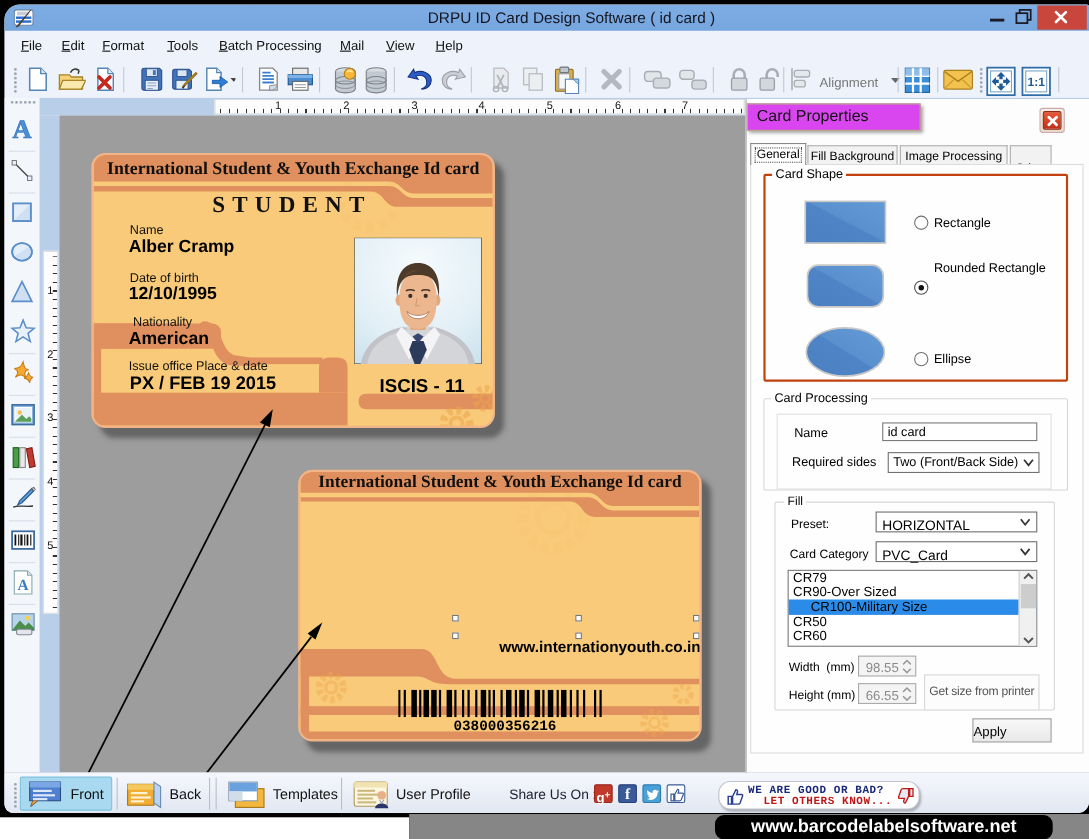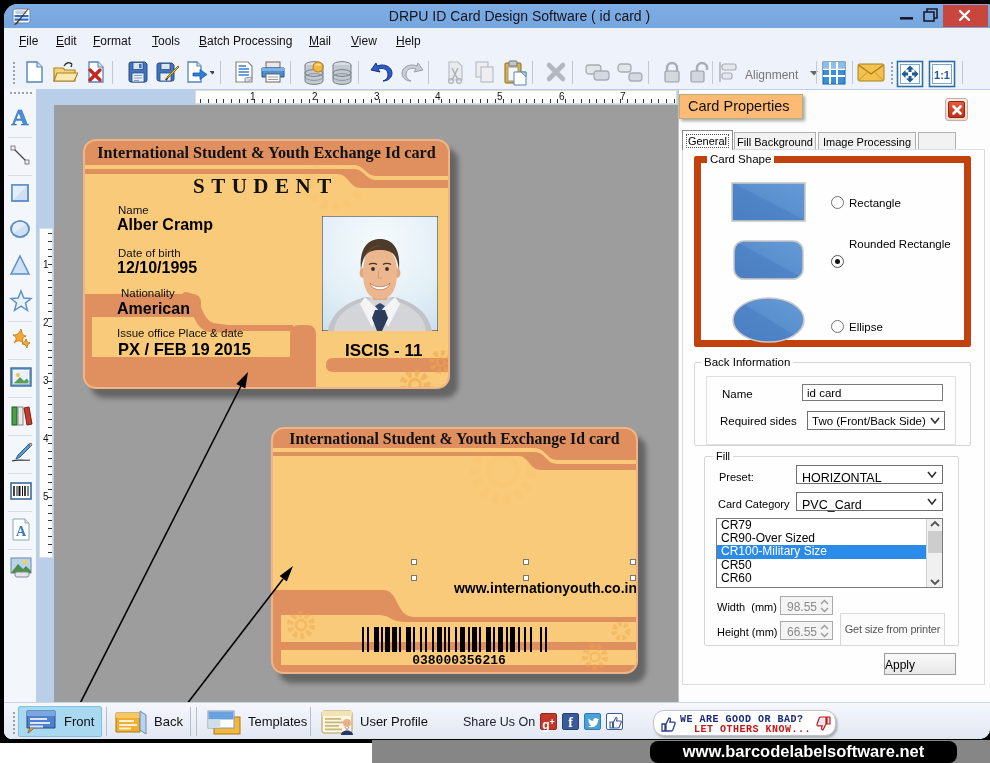--- a/index.html
+++ b/index.html
@@ -474,37 +474,37 @@
 
     <svg width="624" height="598" viewBox="0 0 624 598" style="position:absolute;left:0;top:0;pointer-events:none">
       <path d="M8 634 L187 281" stroke="#000" stroke-width="1.6" fill="none"></path>
       <polygon points="194,267 191.3,283.5 182.3,279" fill="#000"></polygon>
       <path d="M106 634 L229 474" stroke="#000" stroke-width="1.6" fill="none"></path>
       <polygon points="239,461 232.8,476.4 225.7,471" fill="#000"></polygon>
     </svg>
   </div>
   <div id="rpanel">
 
-    <div class="abs" style="left:0;top:4px;width:124px;height:25px;background:#fdba74;border:1px solid #b8b07a;box-shadow:2px 2px 3px rgba(0,0,0,.35);font-size:14.5px;color:#111;padding:3px 0 0 8px">Card Properties</div>
+    <div class="abs" style="left:0;top:4px;width:158px;height:25px;background:#d946ef;border:1px solid #b8b07a;box-shadow:2px 2px 3px rgba(0,0,0,.35);font-size:14.5px;color:#111;padding:3px 0 0 8px">Card Properties</div>
 
     <div class="abs" style="left:266px;top:8px;width:23px;height:23px;background:linear-gradient(#f4eee8,#e8d8cc);border:1px solid #caa;border-radius:3px">
       <div class="abs" style="left:2px;top:2px;width:17px;height:17px;background:linear-gradient(#e85a3a,#c03018);border:1px solid #8e2a10;border-radius:2px">
         <svg width="17" height="17">
             <path d="M4.5 4.5 L11.5 11.5 M11.5 4.5 L4.5 11.5" stroke="#fff" stroke-width="2.6" stroke-linecap="round"></path>
           </svg>
       </div>
     </div>
 
     <div class="abs" style="left:3px;top:59px;width:303px;height:536px;border:1px solid #dcdcdc;background:#fefefe"></div>
     <div class="abs" style="left:3px;top:40px;width:51px;height:20px;background:#fff;border:1px solid #8a8a8a;border-bottom:none;z-index:2;font-size:11px;text-align:center;padding-top:4px"><span style="outline:1px dotted #555;padding:0 1px">General</span></div>
     <div class="abs" style="left:55px;top:42px;width:82px;height:17px;background:#f2f2f2;border:1px solid #b0b0b0;border-bottom:none;font-size:11px;text-align:center;padding-top:3px;white-space:nowrap;overflow:hidden">Fill Background</div>
     <div class="abs" style="left:139px;top:42px;width:98px;height:17px;background:#f2f2f2;border:1px solid #b0b0b0;border-bottom:none;font-size:11px;text-align:center;padding-top:3px;white-space:nowrap;overflow:hidden">Image Processing</div>
     <div class="abs" style="left:239px;top:42px;width:38px;height:17px;background:#f2f2f2;border:1px solid #b0b0b0;border-bottom:none;font-size:11px;text-align:center;padding-top:14px;white-space:nowrap;overflow:hidden">Other</div>
 
-    <fieldset class="abs" style="left:15px;top:63px;width:277px;height:194px;border:7px solid #c2410c;border-radius:2px;font-size:11.5px">
+    <fieldset class="abs" style="left:15px;top:63px;width:277px;height:194px;border:2px solid #c2410c;border-radius:2px;font-size:11.5px">
         <legend style="margin-left:6px;padding:0 3px">Card Shape</legend>
       </fieldset>
     <svg class="abs" style="left:52px;top:92px" width="75" height="40">
         <defs>
           <linearGradient id="bsh" x1="0" y1="1" x2="1" y2="0">
             <stop offset="0" stop-color="#4a80c2"></stop>
             <stop offset=".5" stop-color="#4f85c6"></stop>
             <stop offset=".52" stop-color="#5a90ce"></stop>
             <stop offset="1" stop-color="#649ad6"></stop>
           </linearGradient>
@@ -520,21 +520,21 @@
     <div class="abs" style="left:152px;top:106px;width:13px;height:13px;border:1px solid #707070;border-radius:50%;background:#fff"></div>
     <div class="abs" style="left:170px;top:107px;font-size:11.5px">Rectangle</div>
     <div class="abs" style="left:152px;top:165px;width:13px;height:13px;border:1px solid #505050;border-radius:50%;background:#fff">
         <div style="position:absolute;left:3px;top:3px;width:5px;height:5px;border-radius:50%;background:#111"></div>
       </div>
     <div class="abs" style="left:170px;top:148px;font-size:11.5px">Rounded Rectangle</div>
     <div class="abs" style="left:152px;top:230px;width:13px;height:13px;border:1px solid #707070;border-radius:50%;background:#fff"></div>
     <div class="abs" style="left:170px;top:231px;font-size:11.5px">Ellipse</div>
 
     <fieldset class="abs" style="left:15px;top:266px;width:277px;height:90px;border:1px solid #d6d6d6;border-radius:2px;font-size:11.5px">
-        <legend style="margin-left:6px;padding:0 3px">Back Information</legend>
+        <legend style="margin-left:6px;padding:0 3px">Card Processing</legend>
       </fieldset>
     <div class="abs" style="left:27px;top:286px;width:250px;height:69px;border:1px solid #e0e0e0"></div>
     <div class="abs" style="left:43px;top:298px;font-size:11.5px">Name</div>
     <div class="abs" style="left:123px;top:294px;width:141px;height:17px;border:1px solid #7a7a7a;background:#fff;font-size:11.5px;padding:2px 0 0 4px">id card</div>
     <div class="abs" style="left:41px;top:325px;font-size:11.5px">Required sides</div>
     <div class="abs" style="left:128px;top:321px;width:138px;height:19px;border:1px solid #707070;background:#fff;font-size:11.5px;padding:3px 0 0 4px;white-space:nowrap;overflow:hidden">Two (Front/Back Side)<svg style="position:absolute;right:4px;top:5px" width="10" height="8">
           <path d="M1 1 L5 6 L9 1" stroke="#333" stroke-width="1.6" fill="none"></path>
         </svg></div>
 
     <fieldset class="abs" style="left:25px;top:360px;width:255px;height:196px;border:1px solid #d6d6d6;border-radius:2px;font-size:11px">
@@ -545,21 +545,21 @@
           <path d="M1 1 L5 6 L9 1" stroke="#333" stroke-width="1.6" fill="none"></path>
         </svg></div>
     <div class="abs" style="left:39px;top:408px;font-size:11px;white-space:nowrap">Card Category</div>
     <div class="abs" style="left:117px;top:402px;width:147px;height:19px;border:1px solid #707070;background:#fff;font-size:12.5px;padding:5px 0 0 5px">PVC_Card<svg style="position:absolute;right:5px;top:5px" width="10" height="8">
           <path d="M1 1 L5 6 L9 1" stroke="#333" stroke-width="1.6" fill="none"></path>
         </svg></div>
 
     <div class="abs" style="left:37px;top:428px;width:227px;height:70px;border:1px solid #7a7a7a;background:#fff;font-size:12px;line-height:13.2px">
       <div style="padding-left:4px">CR79</div>
       <div style="padding-left:4px">CR90-Over Sized</div>
-      <div style="padding-left:4px;background:#2b8be8;color:#ffffff">CR100-Military Size</div>
+      <div style="padding-left:20px;background:#2b8be8;color:#000000">CR100-Military Size</div>
       <div style="padding-left:4px">CR50</div>
       <div style="padding-left:4px">CR60</div>
       <div class="abs" style="right:0;top:0;width:16px;height:68px;background:#f0f0f0;border-left:1px solid #d0d0d0">
         <svg width="16" height="68">
             <path d="M4 7 L8 3 L12 7" stroke="#555" stroke-width="1.8" fill="none"></path>
             <path d="M4 61 L8 65 L12 61" stroke="#555" stroke-width="1.8" fill="none"></path>
             <rect x="1" y="12" width="14" height="22" fill="#cdcdcd"></rect>
           </svg>
       </div>
     </div>

